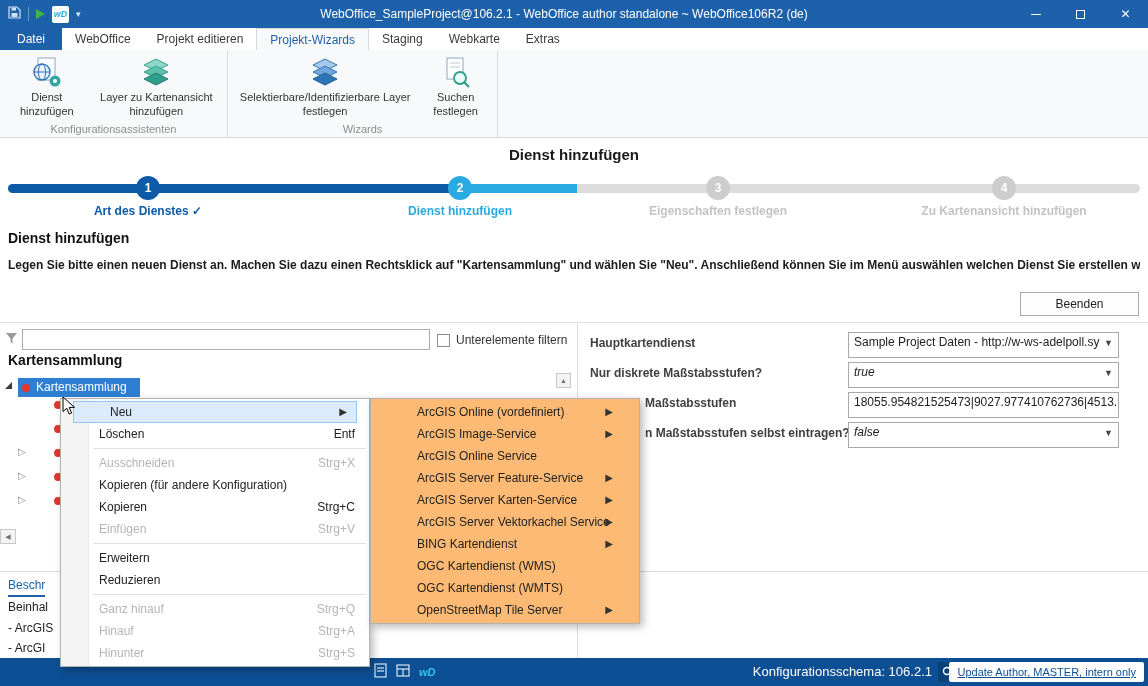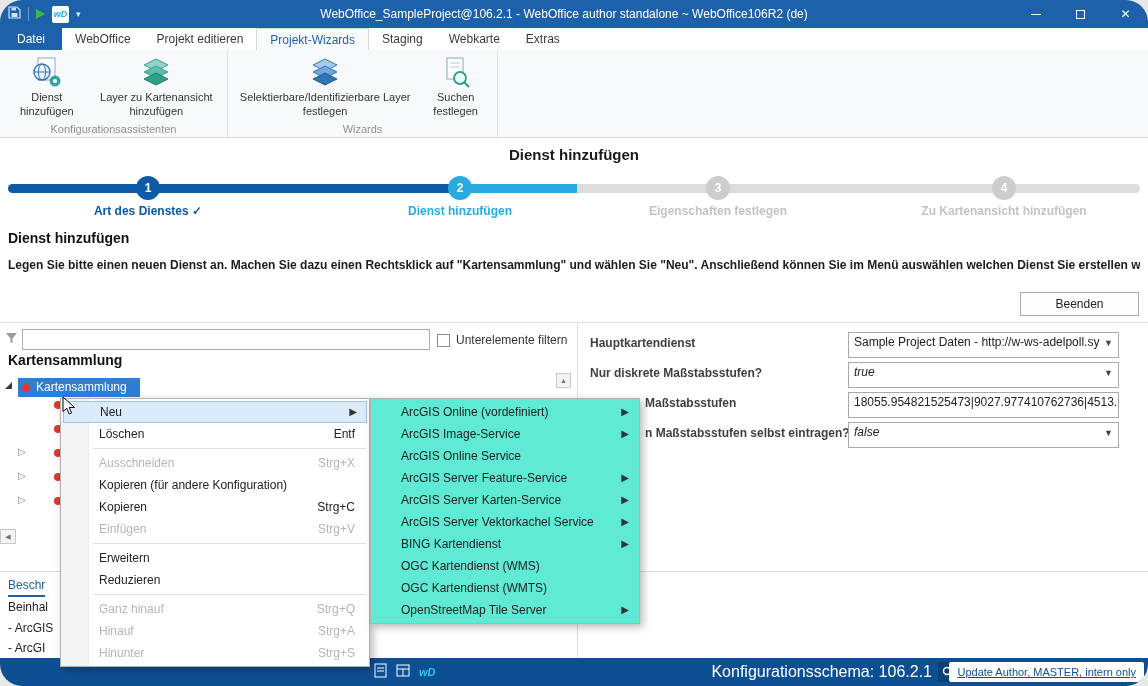--- a/index.html
+++ b/index.html
@@ -1,19 +1,19 @@
 <!DOCTYPE html>
 <html style="--titlebar: #1e61ab; --accent: #1e61ab; --step-done: #0d5aa7; --step-active: #29abe2; --selection: #2e7fd4; --node-red: #e2372b; --statusbar: #0d4f94;"><head>
 <meta charset="utf-8">
 <style>
   * { margin:0; padding:0; box-sizing:border-box; }
   html,body { background:#e8e8e8; }
   .window {
     position:relative; width:1148px; height:686px; background:#ffffff;
-    overflow:hidden; font-family:"Liberation Sans", sans-serif; font-size:12px; color:#333;border-radius:22px;
+    overflow:hidden; font-family:"Liberation Sans", sans-serif; font-size:12px; color:#333;
   }
   
   .titlebar { position:absolute; top:0; left:0; right:0; height:28px; background:var(--titlebar,#1e61ab); }
   .qat { position:absolute; left:8px; top:0; height:28px; display:flex; align-items:center; gap:7px; }
   .qat-sep { width:1px; height:14px; background:rgba(255,255,255,.35); }
   .play-icon { width:0; height:0; border-left:9px solid #3fb44a; border-top:5px solid transparent; border-bottom:5px solid transparent; }
   .wd-logo { width:17px; height:17px; background:#fff; border-radius:2px; color:#29abe2; font-weight:bold; font-style:italic; font-size:9px; display:flex; align-items:center; justify-content:center; }
   .qat-chevron { color:#dce9f7; font-size:9px; }
   .titlebar-title { position:absolute; left:120px; right:140px; top:0; height:28px; line-height:28px; text-align:center; color:#fff; font-size:12px; white-space:nowrap; overflow:hidden; }
   .win-controls { position:absolute; right:0; top:0; height:28px; display:flex; }
@@ -77,36 +77,36 @@
   .prop-field { position:absolute; left:848px; width:271px; height:26px; border:1px solid #a9a9a9; background:#fff; font-size:12px; }
   .prop-value { display:block; line-height:19px; padding:0 18px 0 5px; white-space:nowrap; overflow:hidden; color:#222; }
   .prop-field.text .prop-value { padding-right:5px; }
   .prop-value.italic { font-style:italic; }
   .combo-arrow { position:absolute; right:5px; top:1px; line-height:19px; font-size:9px; color:#444; }
 
   
   .statusbar { position:absolute; left:0; right:0; bottom:0; height:28px; background:var(--statusbar,#0d4f94); z-index:5; }
   .sb-icons { position:absolute; left:374px; top:0; height:28px; display:flex; align-items:center; gap:9px; }
   .sb-wd { color:#35c4ea; font-weight:bold; font-style:italic; font-size:11px; }
-  .sb-schema { position:absolute; right:216px; top:0; height:28px; line-height:28px; color:#fff; font-size:16px; white-space:nowrap; }
+  .sb-schema { position:absolute; right:216px; top:0; height:28px; line-height:28px; color:#fff; font-size:13px; white-space:nowrap; }
   .sb-zoombox { position:absolute; right:190px; top:4px; width:20px; height:20px; background:#0a4277; display:flex; align-items:center; justify-content:center; }
   .sb-update { position:absolute; right:4px; top:4px; height:20px; background:#fff; color:var(--statusbar,#0d4f94); font-size:11px; line-height:20px; padding:0 8px; text-decoration:underline; border-radius:2px; white-space:nowrap; }
 
   
   .context-menu { position:absolute; left:60px; top:398px; width:310px; background:#fff; border:1px solid #b2b2b2; box-shadow:3px 3px 8px rgba(0,0,0,.28); padding:2px 0; z-index:30; }
   .menu-gutter { position:absolute; left:0; top:0; bottom:0; width:28px; background:#f4f4f4; border-right:1px solid #eaeaea; }
   .menu-item { position:relative; height:22px; line-height:22px; padding-left:38px; font-size:12px; color:#222; white-space:nowrap; cursor:default; }
   .menu-item.disabled { color:#b5b5b5; }
-  .menu-item.highlight { margin:0 2px; height:22px; line-height:20px; padding-left:36px; background:#dcebfc; border:1px solid #9cc3ea; }
+  .menu-item.highlight { margin:0 12px; height:22px; line-height:20px; padding-left:36px; background:#dcebfc; border:1px solid #9cc3ea; }
   .mi-shortcut { position:absolute; right:14px; }
   .mi-arrow { position:absolute; right:9px; font-size:10px; color:#333; }
   .menu-sep { border-top:1px solid #e0e0e0; margin:3px 3px 3px 32px; }
 
   
-  .submenu { position:absolute; left:370px; top:398px; width:270px; background:#5eead4; border:1px solid #b2b2b2; box-shadow:3px 3px 8px rgba(0,0,0,.28); padding:2px 0; z-index:31; }
+  .submenu { position:absolute; left:370px; top:398px; width:270px; background:#fdba74; border:1px solid #b2b2b2; box-shadow:3px 3px 8px rgba(0,0,0,.28); padding:2px 16px; z-index:31; }
   .sub-item { position:relative; height:22px; line-height:22px; padding-left:30px; font-size:12px; color:#222; white-space:nowrap; cursor:default; }
   .sub-item .mi-arrow { right:10px; }
 
   .mouse-cursor { position:absolute; left:62px; top:396px; z-index:40; }
 </style>
 </head>
 <body>
 
 <div class="window">
 

